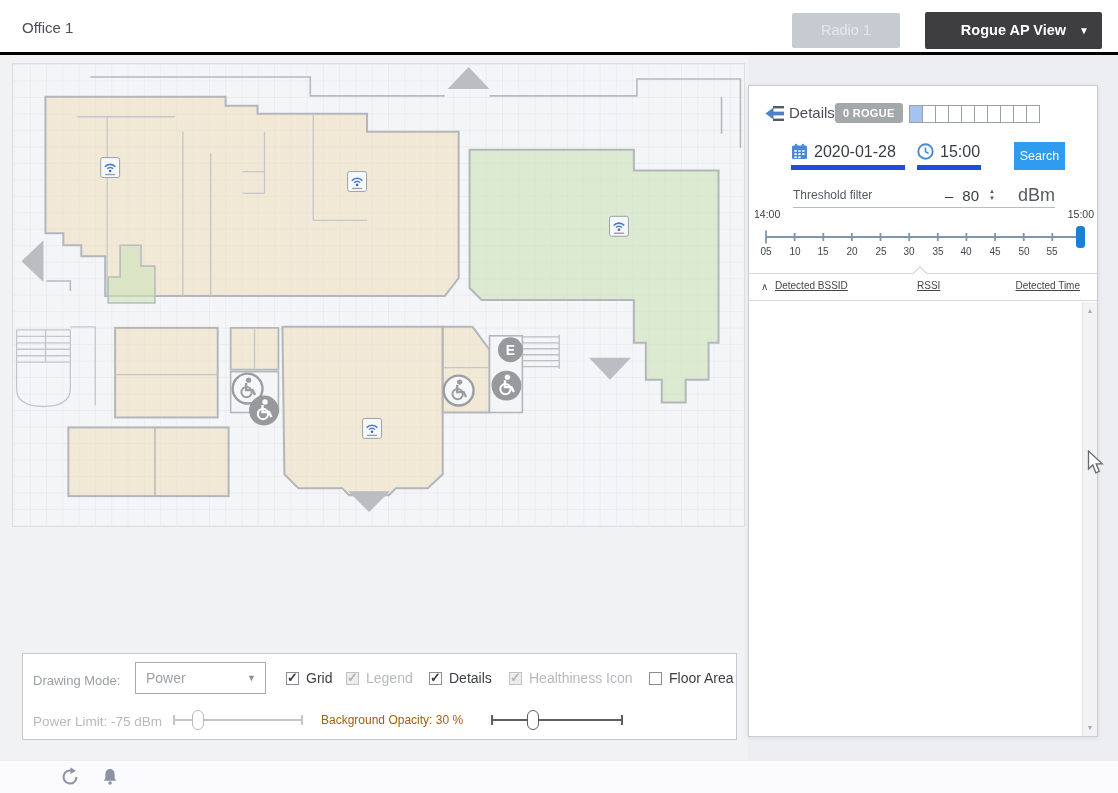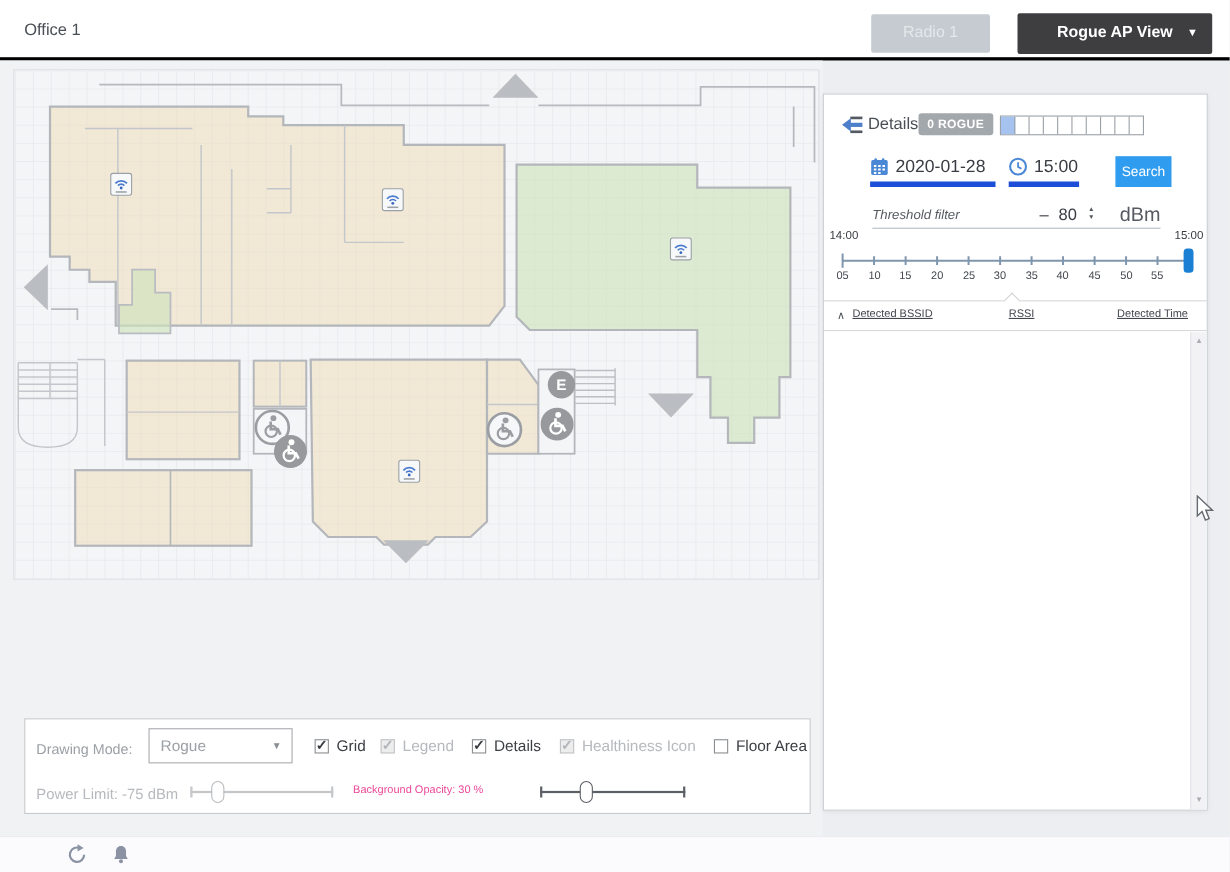--- a/index.html
+++ b/index.html
@@ -24,21 +24,21 @@
   .dm-select .caret { position:absolute; right:9px; top:0; font-size:9px; color:#8b8e92; }
   .cb { position:absolute; top:16px; display:flex; align-items:center; }
   .cb .box { width:13px; height:13px; border:1px solid #8a8e92; background:#fff; position:relative; }
   .cb .box::after { content:""; position:absolute; left:0; top:-3px; font-size:13px; font-weight:bold; color:#3b3e43; }
   .cb.checked .box::after { content:"\2713"; }
   .cb.disabled .box { border-color:#c0c3c6; background:#ededee; }
   .cb.disabled .box::after { color:#b2b5b9; }
   .cb .lbl { margin-left:7px; font-size:14px; color:#3b3e43; }
   .cb.disabled .lbl { color:#b6b9bd; }
   .pl-label { position:absolute; left:10px; top:60px; font-size:13.5px; color:#b6b9bd; }
-  .bo-label { position:absolute; left:298px; top:59px; font-size:10px; color:#ec4899; }
+  .bo-label { position:absolute; left:298px; top:59px; font-size:12px; color:#a16207; }
   .slider { position:absolute; top:56px; height:20px; }
   .slider .track { position:absolute; left:0; right:0; top:9px; height:2px; }
   .slider .tickL,.slider .tickR { position:absolute; top:5px; width:2px; height:10px; }
   .slider .tickL { left:0; } .slider .tickR { right:0; }
   .slider .handle { position:absolute; top:0; width:12px; height:20px; border-radius:6px; background:#fff; }
   .slider.light .track,.slider.light .tickL,.slider.light .tickR { background:#c4c7ca; }
   .slider.light .handle { border:1.5px solid #b8bbbe; }
   .slider.dark .track,.slider.dark .tickL,.slider.dark .tickR { background:#5c6066; }
   .slider.dark .handle { border:1.5px solid #5c6066; }
 
@@ -52,21 +52,21 @@
   .p-bar .seg:last-child { border-right:none; }
   .p-bar .seg.fill { background:#a6c3ef; }
 
   .field { position:absolute; top:57px; height:27px; border-bottom:5px solid #1d4ed8; display:flex; align-items:flex-start; gap:6px; }
   .field .val { font-size:16px; color:#393d43; }
   .f-date { left:42px; width:114px; }
   .f-time { left:168px; width:64px; }
   .search-btn { position:absolute; left:265px; top:56px; width:51px; height:28px; background:#2f9cf0; border:none; border-radius:0; color:#fff; font-size:12.5px; text-align:center; line-height:28px; cursor:pointer; }
 
   .thresh { position:absolute; left:44px; top:97px; width:262px; height:25px; border-bottom:1px solid #b3bdc7; display:flex; align-items:center; }
-  .thresh .t-label { font-size:12px; color:#565a61; flex:1;font-style:italic; }
+  .thresh .t-label { font-size:12px; color:#565a61; flex:1; }
   .thresh .t-minus { font-size:15px; color:#393d43; margin-right:9px; }
   .thresh .t-val { font-size:15px; color:#393d43; margin-right:6px; }
   .spinner { display:flex; flex-direction:column; width:14px; }
   .spinner span { font-size:6px; color:#54585e; line-height:7px; text-align:center; cursor:pointer; }
   .thresh .t-unit { font-size:18px; color:#565a61; margin-left:19px; }
 
   .tl-start { position:absolute; left:5px; top:122px; font-size:10.5px; color:#393d43; }
   .tl-end { position:absolute; right:3px; top:122px; font-size:10.5px; color:#393d43; }
   .tl-track { position:absolute; left:14px; top:138px; }
   .tl-labels { position:absolute; left:0; top:160px; height:14px; width:100%; }
@@ -202,21 +202,21 @@
         <use href="#apdef" x="335.5" y="108"></use>
         <use href="#apdef" x="598.5" y="153"></use>
         <use href="#apdef" x="350.5" y="356"></use>
       </g>
     </svg>
   </div>
 
   <div class="controls">
     <div class="dm-label">Drawing Mode:</div>
     <div class="dm-select">
-      <span>Rogue</span>
+      <span>Power</span>
       <span class="caret">▼</span>
     </div>
 
     <div class="cb checked" style="left:263px">
       <span class="box"></span>
       <span class="lbl">Grid</span>
     </div>
     <div class="cb checked disabled" style="left:323px">
       <span class="box"></span>
       <span class="lbl">Legend</span>

